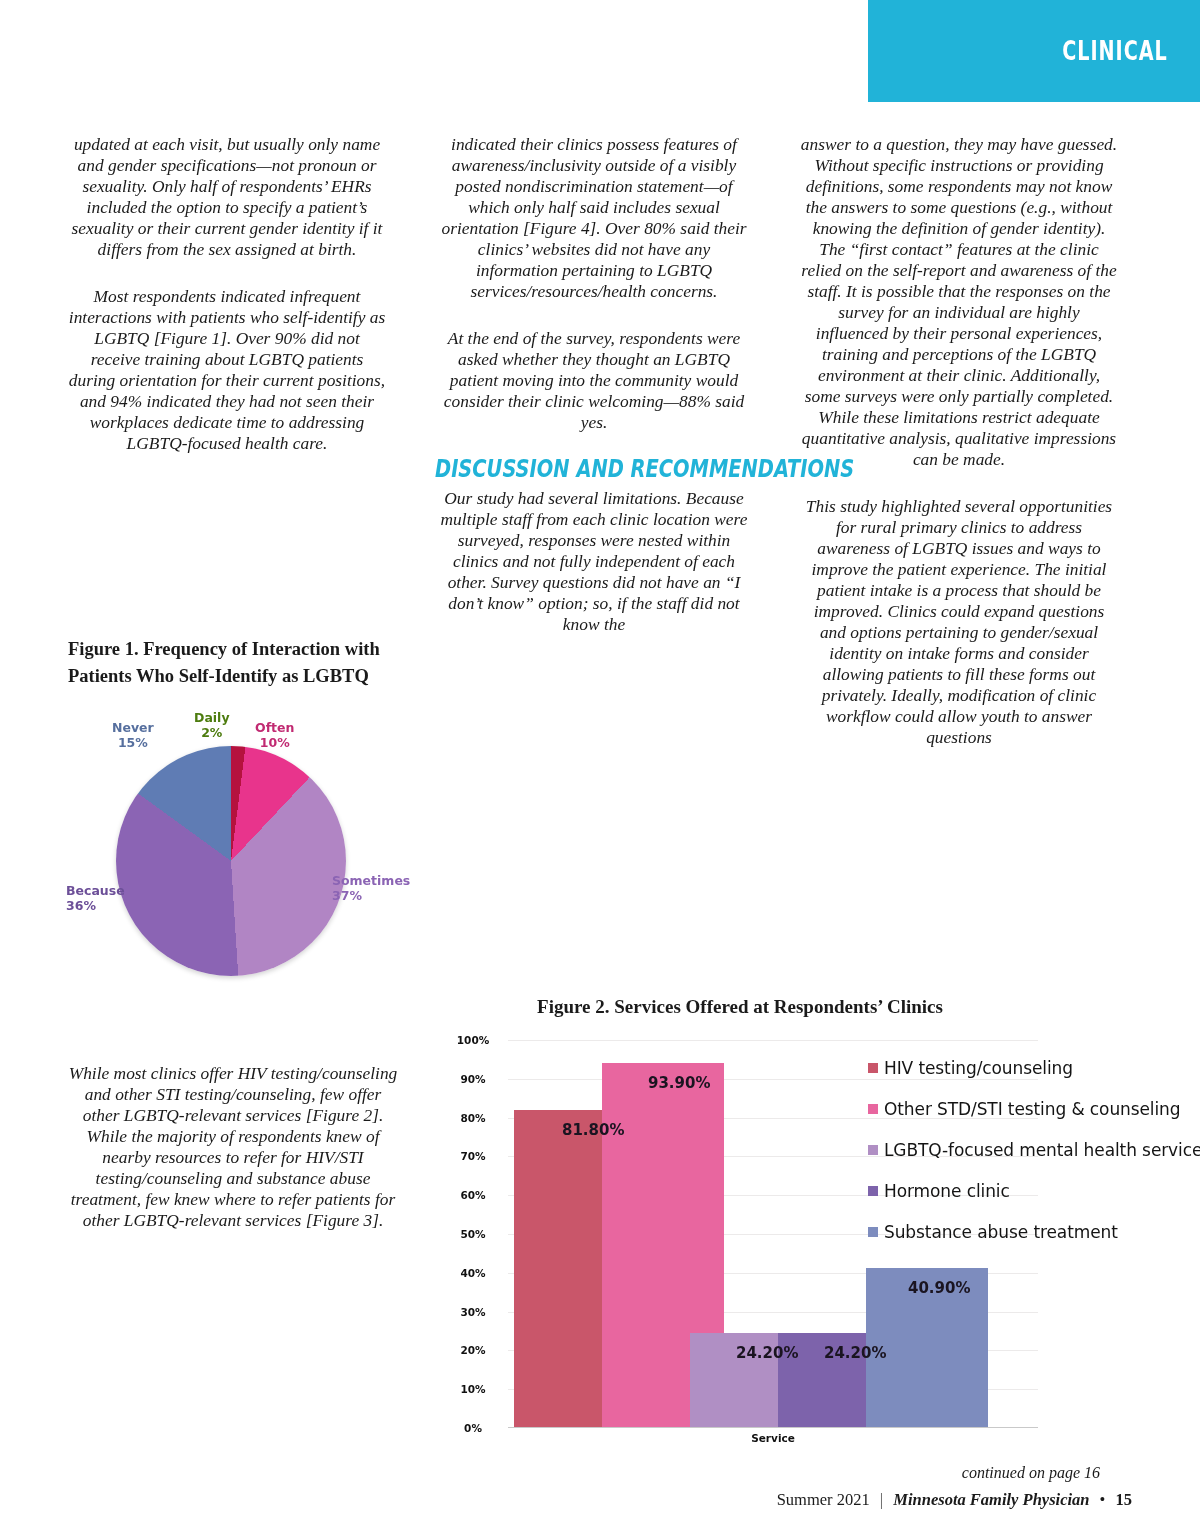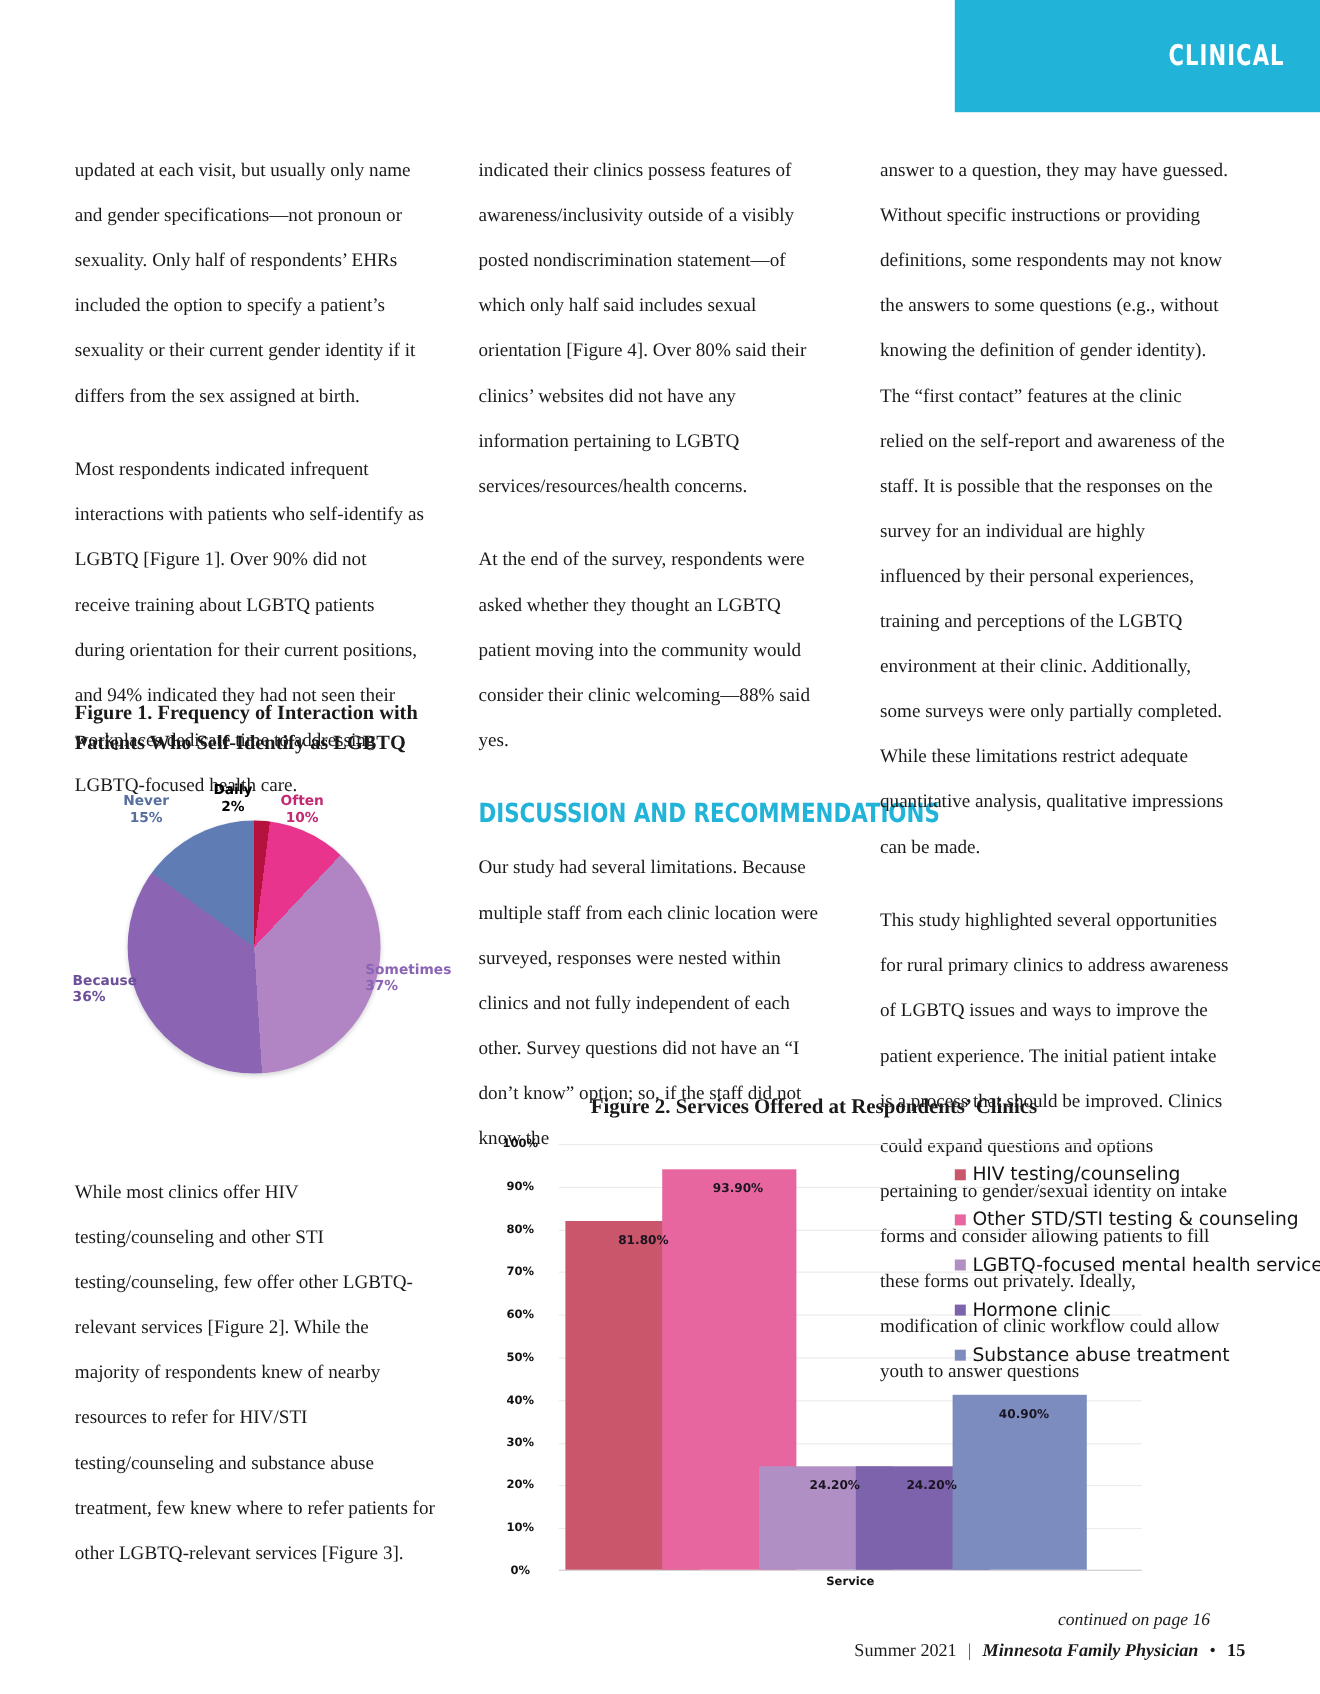--- a/index.html
+++ b/index.html
@@ -28,22 +28,23 @@
     transform:scaleX(0.82);
     transform-origin:right center;
   }
 
   
   .column{
     position:absolute;
     top:134px;
     width:318px;
     font-size:17.4px;
-    line-height:41px;
-    text-align:left;
+    line-height:21px;
+    text-align:center;
+    font-style:italic;
   }
   #column-left  { left:68px;  }
   #column-mid   { left:435px; }
   #column-right { left:800px; }
 
   .column p{ margin:0 0 26px 0; }
 
   
   .section-heading{
     color:#21b3d8;
@@ -88,21 +89,21 @@
   .pie-label{
     position:absolute;
     font-family:"DejaVu Sans","Liberation Sans", sans-serif;
     font-size:12.5px;
     font-weight:bold;
     line-height:15px;
     text-align:center;
     white-space:nowrap;
   }
   .pie-label .val{ display:block; }
-  #pie-label-daily    { left:126px; top:2px;  color:#000000; }
+  #pie-label-daily    { left:126px; top:2px;  color:#4d7c0f; }
   #pie-label-often    { left:187px; top:12px; color:#c12a72; }
   #pie-label-sometimes{ left:264px; top:165px;color:#8b64b4; text-align:left;}
   #pie-label-rarely   { left:-2px;  top:175px;color:#6c4f98; text-align:left;}
   #pie-label-never    { left:44px;  top:12px; color:#566f9e; }
 
   
   #figure2{
     position:absolute; left:440px; top:996px; width:600px;
   }
   #figure2-title{
@@ -138,21 +139,21 @@
     position:absolute; left:0; width:100%;
     height:1px; background:#eceaea;
   }
   .bar{
     position:absolute;
     bottom:0;
   }
   .bar-label{
     position:absolute;
     font-family:"DejaVu Sans","Liberation Sans", sans-serif;
-    font-size:11px;
+    font-size:15px;
     font-weight:bold;
     color:#1a1420;
     white-space:nowrap;
     z-index:20;
   }
   #xaxis-label{
     position:absolute;
     left:68px; width:530px;
     top:400px;
     text-align:center;

